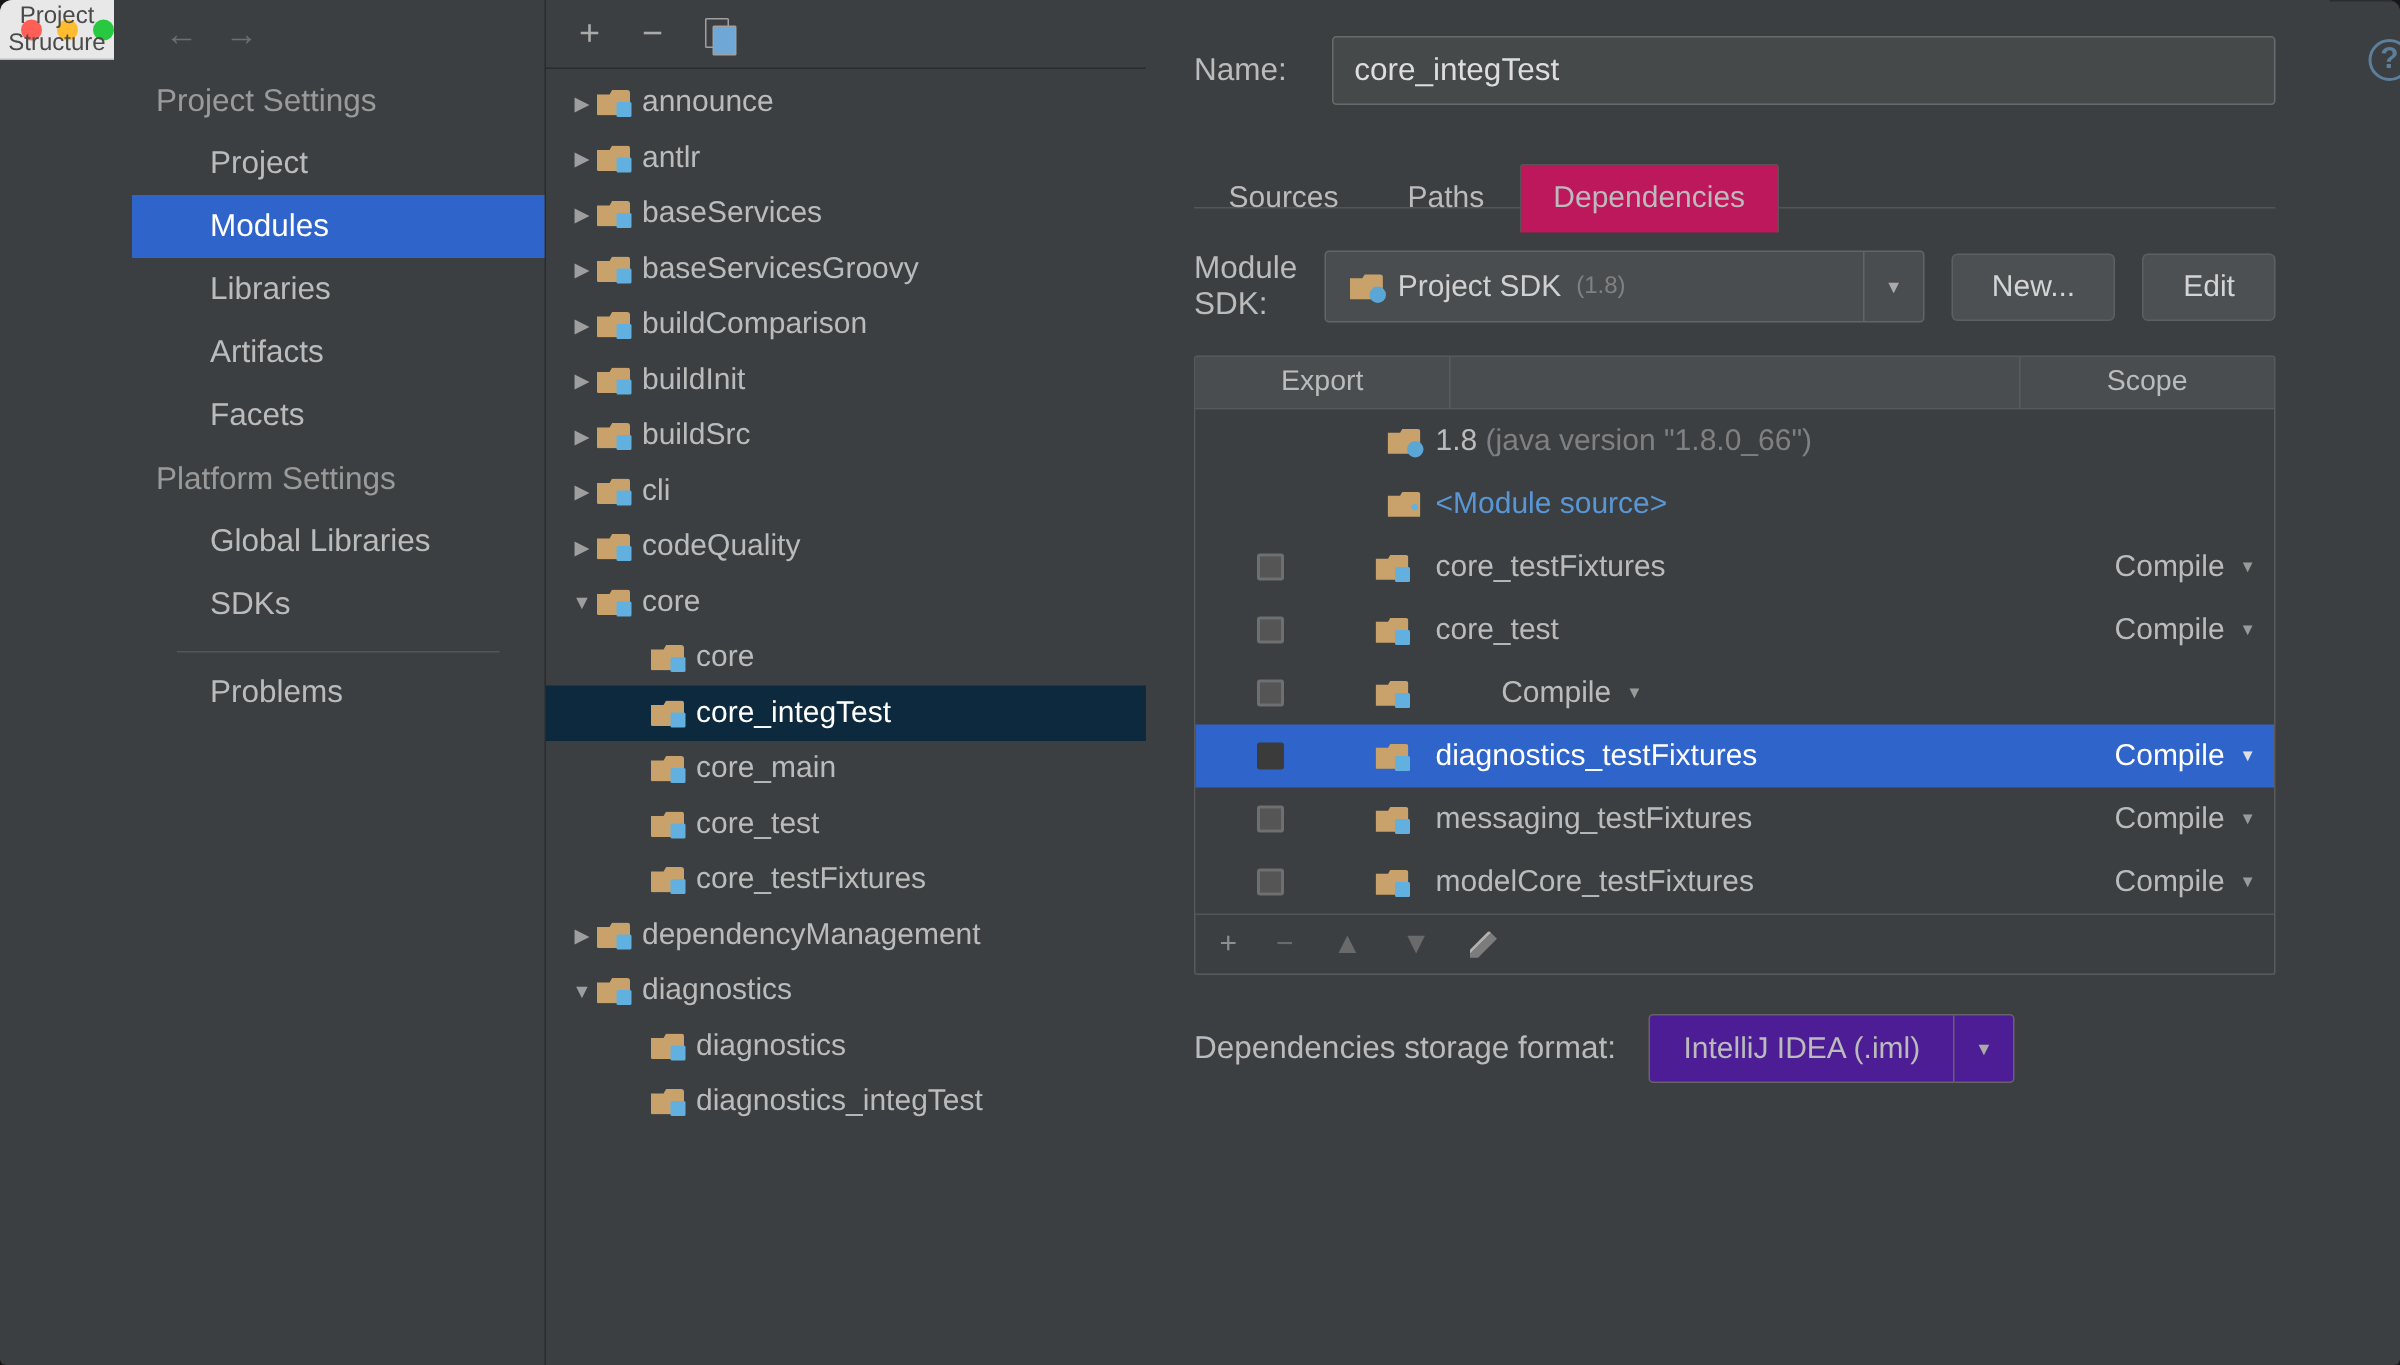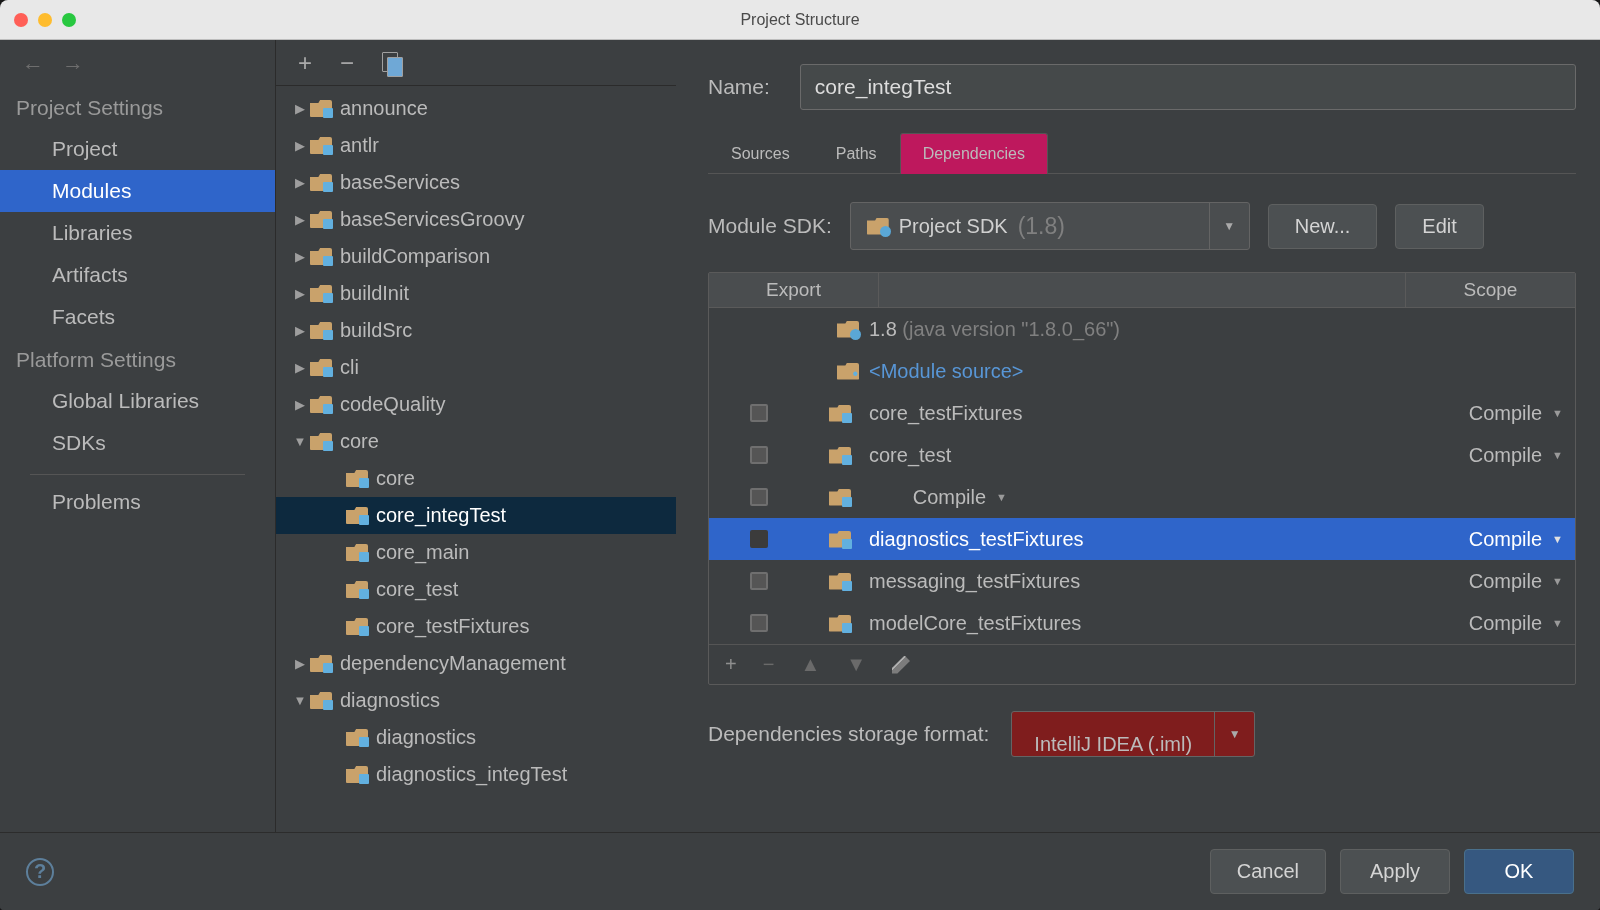--- a/index.html
+++ b/index.html
@@ -17,21 +17,21 @@
     --link:#5896d6;
     --btn-bg:#4c5052;
     --btn-border:#5e6060;
     --ok-bg:#365880;
     --ok-border:#4a708b;
     --folder:#c9a26b;
     --folder-blue:#62b0df;
   }
   *{box-sizing:border-box;font-family:-apple-system,'Helvetica Neue',Arial,sans-serif;}
   body{margin:0;background:#1a1a1a;display:flex;align-items:flex-start;justify-content:center;}
-  .window{width:1600px;height:910px;background:var(--bg);display:flex;flex-direction:column;border-radius:8px 8px 4px 4px;overflow:hidden;box-shadow:0 10px 40px rgba(0,0,0,.5);margin:0;}
+  .window{width:1600px;height:910px;background:var(--bg);display:flex;flex-direction:row;border-radius:8px 8px 4px 4px;overflow:hidden;box-shadow:0 10px 40px rgba(0,0,0,.5);margin:0;gap:12px;}
   .titlebar{height:40px;background:var(--titlebar);display:flex;align-items:center;position:relative;flex-shrink:0;border-bottom:1px solid #bdbdbd;}
   .traffic{display:flex;gap:10px;margin-left:14px;}
   .tl{width:14px;height:14px;border-radius:50%;}
   .tl.r{background:#ff5f57;}.tl.y{background:#febc2e;}.tl.g{background:#28c840;}
   .titlebar-title{position:absolute;left:0;right:0;text-align:center;font-size:16px;color:#4a4a4a;pointer-events:none;}
   .body{flex:1;display:flex;min-height:0;}
   
   .sidebar{width:276px;background:var(--bg);border-right:1px solid var(--bg-darker);display:flex;flex-direction:column;flex-shrink:0;}
   .sidebar-toolbar{height:46px;display:flex;align-items:center;gap:18px;padding-left:22px;}
   .arrow-btn{color:#6e6e6e;font-size:22px;cursor:default;}
@@ -54,21 +54,21 @@
   .indent{flex-shrink:0;}
   .folder-ico{width:22px;height:17px;margin-right:8px;position:relative;flex-shrink:0;}
   .folder-ico::before{content:"";position:absolute;inset:0;background:var(--folder);border-radius:2px 2px 1px 1px;clip-path:polygon(0 18%,38% 18%,46% 0,100% 0,100% 100%,0 100%);}
   .folder-ico.mod::after{content:"";position:absolute;right:-1px;bottom:-1px;width:10px;height:10px;background:var(--folder-blue);border-radius:1px;}
   
   .detail{flex:1;background:var(--bg);display:flex;flex-direction:column;min-width:0;padding:0 24px 0 32px;}
   .name-row{display:flex;align-items:center;gap:30px;margin-top:24px;}
   .lbl{color:var(--text);font-size:21px;}
   .name-input{flex:1;background:#45494a;border:1px solid #6a6a6a;color:#ddd;font-size:21px;padding:10px 14px;border-radius:3px;}
   .tabs{display:flex;margin-top:22px;border-bottom:1px solid var(--border);}
-  .tab{padding:11px 22px;color:var(--text);font-size:16px;cursor:default;border:1px solid transparent;border-bottom:none;position:relative;top:1px;}
+  .tab{padding:11px 22px;color:var(--text);font-size:20px;cursor:default;border:1px solid transparent;border-bottom:none;position:relative;top:17px;}
   .tab.active{background:#be185d;border-color:var(--border);border-radius:3px 3px 0 0;}
   .sdk-row{display:flex;align-items:center;gap:18px;margin-top:28px;}
   .sdk-select{flex:0 0 auto;display:flex;align-items:center;background:#4a4d4f;border:1px solid var(--border-light);border-radius:3px;height:48px;min-width:400px;}
   .sdk-select .inner{display:flex;align-items:center;gap:10px;padding:0 16px;flex:1;}
   .sdk-select .dim{color:var(--text-dim);}
   .sdk-select .chev{width:40px;height:100%;border-left:1px solid var(--border-light);display:flex;align-items:center;justify-content:center;color:#aaa;font-size:12px;}
   .btn{background:var(--btn-bg);border:1px solid var(--btn-border);color:#d4d4d4;font-size:20px;padding:10px 26px;border-radius:4px;cursor:default;}
   .btn.ok{background:var(--ok-bg);border-color:var(--ok-border);color:#fff;}
   .deps-table{margin-top:22px;border:1px solid #5a5a5a;border-radius:2px;display:flex;flex-direction:column;flex:0 0 auto;}
   .thead{display:flex;background:#4a4d4f;border-bottom:1px solid #5a5a5a;align-items:center;}
@@ -87,21 +87,21 @@
   .dname .dim{color:var(--text-dim);}
   .dname.link{color:var(--link);}
   .scope-cell{width:150px;display:flex;align-items:center;justify-content:flex-end;gap:10px;padding-right:12px;}
   .scope-cell .chev{color:#9a9a9a;font-size:11px;}
   .drow.sel .scope-cell .chev{color:#e0e0e0;}
   .table-toolbar{display:flex;align-items:center;gap:26px;padding:8px 16px;border-top:1px solid #555;}
   .ttb{color:#8f8f8f;font-size:20px;cursor:default;}
   .ttb.dim{color:#6a6a6a;}
   .pencil{width:18px;height:18px;background:linear-gradient(135deg,#b0b0b0 0 40%,#7c7c7c 40% 100%);clip-path:polygon(70% 0,100% 30%,30% 100%,0 100%,0 70%);}
   .storage-row{display:flex;align-items:center;gap:22px;margin-top:26px;}
-  .storage-select{display:flex;align-items:flex-end;background:#7f1d1d;border:1px solid var(--border-light);border-radius:3px;height:46px;}
+  .storage-select{display:flex;align-items:center;background:#4c1d95;border:1px solid var(--border-light);border-radius:3px;height:46px;}
   .storage-select .inner{padding:0 22px;color:var(--text);font-size:20px;}
   .storage-select .chev{width:40px;height:100%;border-left:1px solid var(--border-light);display:flex;align-items:center;justify-content:center;color:#aaa;font-size:12px;}
   
   .footer{height:78px;border-top:1px solid #2c2c2c;background:var(--bg);display:flex;align-items:center;padding:0 26px;flex-shrink:0;}
   .help{width:28px;height:28px;border:2.5px solid #5d7f9b;border-radius:50%;color:#5d7f9b;display:flex;align-items:center;justify-content:center;font-size:20px;font-weight:bold;}
   .footer .spacer{flex:1;}
   .footer .btn{min-width:110px;margin-left:14px;text-align:center;}
   .jdk-ico{width:22px;height:17px;position:relative;flex-shrink:0;}
   .jdk-ico::before{content:"";position:absolute;inset:0;background:var(--folder);border-radius:2px 2px 1px 1px;clip-path:polygon(0 18%,38% 18%,46% 0,100% 0,100% 100%,0 100%);}
   .jdk-ico::after{content:"";position:absolute;right:-2px;bottom:-2px;width:11px;height:11px;background:#5aa7d6;border-radius:50%;}
@@ -279,21 +279,21 @@
           <div class="tab">Paths</div>
           <div class="tab active">Dependencies</div>
         </div>
 
       <div class="sdk-row">
         <span class="lbl">Module SDK:</span>
         <div class="sdk-select">
           <div class="inner">
             <span class="jdk-ico"></span>
             <span style="color:#d0d0d0;font-size:20px;">Project SDK</span>
-            <span class="dim" style="font-size:23px;">(1.8)</span>
+            <span class="dim" style="font-size:16px;">(1.8)</span>
           </div>
           <div class="chev">▼</div>
         </div>
         <button class="btn">New...</button>
         <button class="btn">Edit</button>
       </div>
 
       <div class="deps-table">
         <div class="thead">
           <div class="th export">Export</div>

